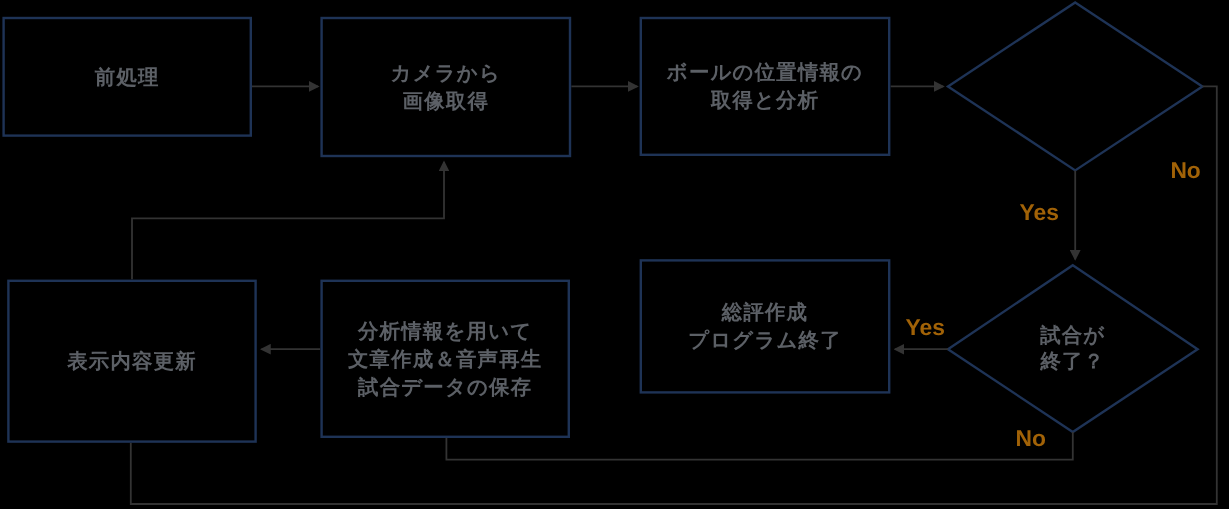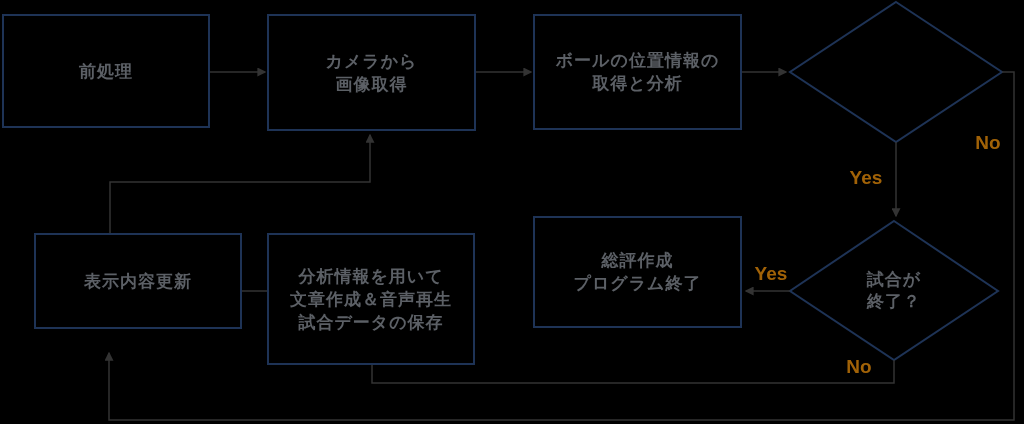--- a/index.html
+++ b/index.html
@@ -75,21 +75,21 @@
     <path class="edge" d="M476 72 H531" marker-end="url(#arw)"></path>
     <path class="edge" d="M742 72 H786" marker-end="url(#arw)"></path>
     <path class="edge" d="M896 142 V216" marker-end="url(#arw)"></path>
     <path class="edge" d="M1002 72 H1014 V420 H109 V353" marker-end="url(#arw)"></path>
     <path class="edge" d="M790 291 H746" marker-end="url(#arw)"></path>
     <path class="edge" d="M894 360 V383 H372 V353" marker-end="url(#arw)"></path>
     <path class="edge" d="M267 291 H218" marker-end="url(#arw)"></path>
     <path class="edge" d="M110 233 V182 H370 V135" marker-end="url(#arw)"></path>
   </svg>
 
-  <div class="pbox" style="left:2px; top:14px; width:208px; height:114px;">
+  <div class="pbox" style="left:2px; top:14px; width:208px; height:100px;">
     <div class="nlabel">前処理</div>
   </div>
 
   <div class="pbox" style="left:267px; top:14px; width:209px; height:117px;">
     <div class="nlabel">カメラから
 画像取得</div>
   </div>
 
   <div class="pbox" style="left:533px; top:14px; width:209px; height:116px;">
     <div class="nlabel">ボールの位置情報の
@@ -100,21 +100,21 @@
     <div class="nlabel">総評作成
 プログラム終了</div>
   </div>
 
   <div class="pbox" style="left:267px; top:233px; width:208px; height:132px;">
     <div class="nlabel">分析情報を用いて
 文章作成＆音声再生
 試合データの保存</div>
   </div>
 
-  <div class="pbox" style="left:6px; top:233px; width:208px; height:96px;margin-left:28px;">
+  <div class="pbox" style="left:6px; top:233px; width:208px; height:136px;">
     <div class="nlabel">表示内容更新</div>
   </div>
 
 
   <div class="dlabel" style="left:834px; top:261px; width:120px; height:60px;">試合が
 終了？</div>
 
   <div class="elabel" style="left:841px; top:166px; width:50px; height:24px;">Yes</div>
 
   <div class="elabel" style="left:963px; top:131px; width:50px; height:24px;">No</div>

